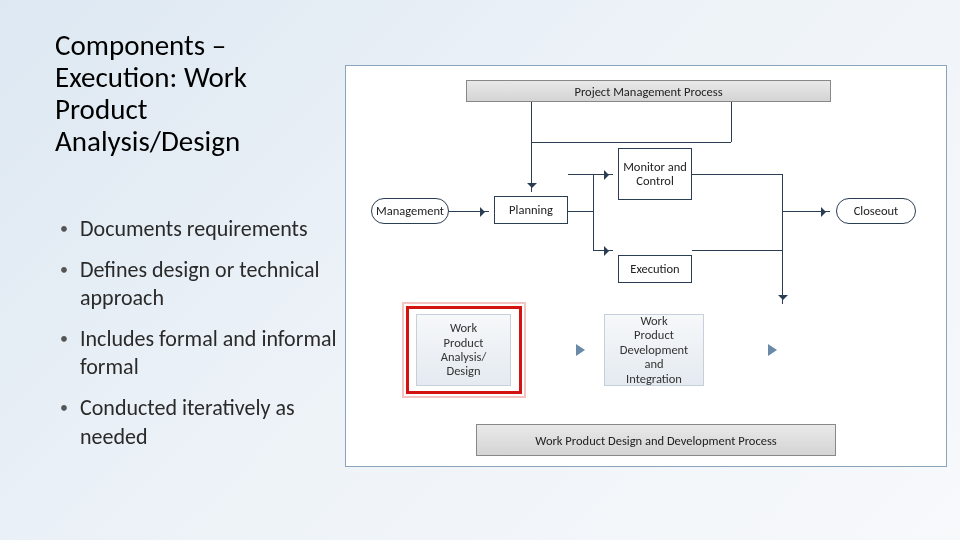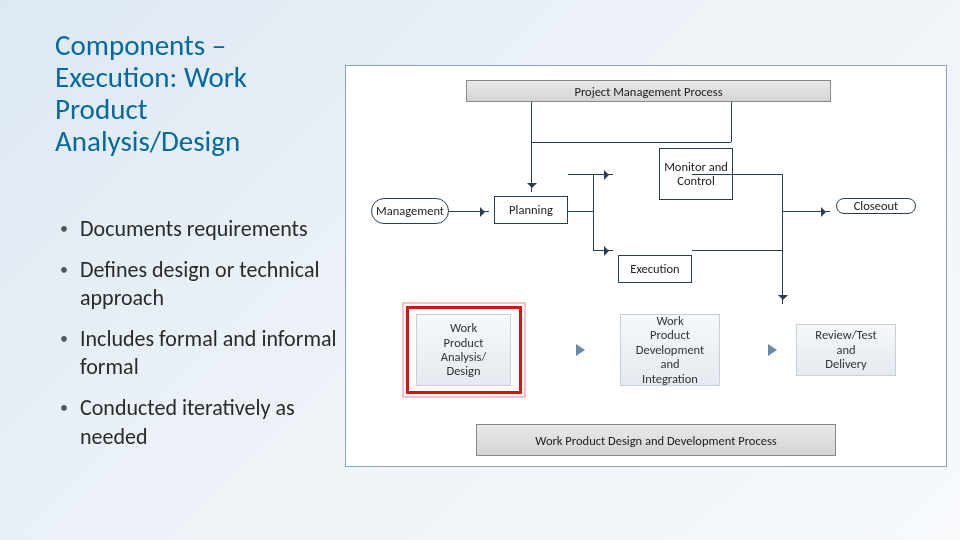--- a/index.html
+++ b/index.html
@@ -16,21 +16,21 @@
     width: 960px;
     height: 540px;
   }
   .title {
     position: absolute;
     left: 55px;
     top: 30px;
     width: 280px;
     font-size: 29px;
     line-height: 1.1;
-    color: #0369a1;
+    color: #000000;
     font-weight: 400;
   }
   .bullets {
     position: absolute;
     left: 60px;
     top: 215px;
     width: 280px;
     font-size: 22px;
     line-height: 1.3;
     color: #2a2a2a;
@@ -192,25 +192,25 @@
   </div>
 
   <div class="diagram">
 
     <div class="header-bar" style="left:120px; top:14px; width:365px; height:22px;">Project Management Process</div>
 
     <div class="pill" style="left:25px; top:132px; width:78px; height:26px;">Management</div>
 
     <div class="box" style="left:148px; top:130px; width:74px; height:28px;">Planning</div>
 
-    <div class="box" style="left:272px; top:82px; width:74px; height:52px;margin-left:41px;">Monitor and Control</div>
+    <div class="box" style="left:272px; top:82px; width:74px; height:52px;">Monitor and Control</div>
 
     <div class="box" style="left:272px; top:170px; width:74px; height:28px;margin-top:19px;">Execution</div>
 
-    <div class="pill" style="left:490px; top:132px; width:80px; height:16px;">Closeout</div>
+    <div class="pill" style="left:490px; top:132px; width:80px; height:26px;">Closeout</div>
 
     <div class="line-v" style="left:185px; top:36px; height:40px;"></div>
     <div class="line-h" style="left:185px; top:76px; width:200px;"></div>
     <div class="line-v" style="left:385px; top:36px; height:40px;"></div>
     <div class="arrow-v down" style="left:185px; top:76px; height:50px;"></div>
 
     <div class="arrow-h" style="left:103px; top:145px; width:40px;"></div>
 
     <div class="line-v" style="left:247px; top:108px; height:37px;"></div>
     <div class="arrow-h" style="left:222px; top:108px; width:45px;"></div>
@@ -222,22 +222,21 @@
 
     <div class="line-h" style="left:346px; top:108px; width:90px;"></div>
     <div class="line-h" style="left:346px; top:184px; width:90px;"></div>
     <div class="line-v" style="left:436px; top:108px; height:76px;"></div>
     <div class="arrow-h" style="left:436px; top:145px; width:48px;"></div>
 
     <div class="line-v" style="left:436px; top:184px; height:36px;"></div>
     <div class="arrow-v down" style="left:436px; top:220px; height:18px;"></div>
 
     <div class="sub-box" style="left:70px; top:248px; width:95px; height:72px;">Work Product Analysis/ Design</div>
-    <div class="sub-box" style="left:274px; top:248px; width:100px; height:72px;">Work Product Development and Integration</div>
-    <div class="sub-box" style="left:450px; top:258px; width:100px; height:52px;">Review/Test and Delivery</div>
+    <div class="sub-box" style="left:258px; top:248px; width:100px; height:72px;">Work Product Development and Integration</div>
 
     <div class="tri right" style="left:230px; top:278px;"></div>
     <div class="tri right" style="left:422px; top:278px;"></div>
 
     <div class="highlight-shadow" style="left:56px; top:236px; width:124px; height:96px;"></div>
     <div class="highlight-ring" style="left:60px; top:240px; width:116px; height:88px;"></div>
 
     <div class="header-bar" style="left:130px; top:358px; width:360px; height:32px;">Work Product Design and Development Process</div>
 
   </div>

